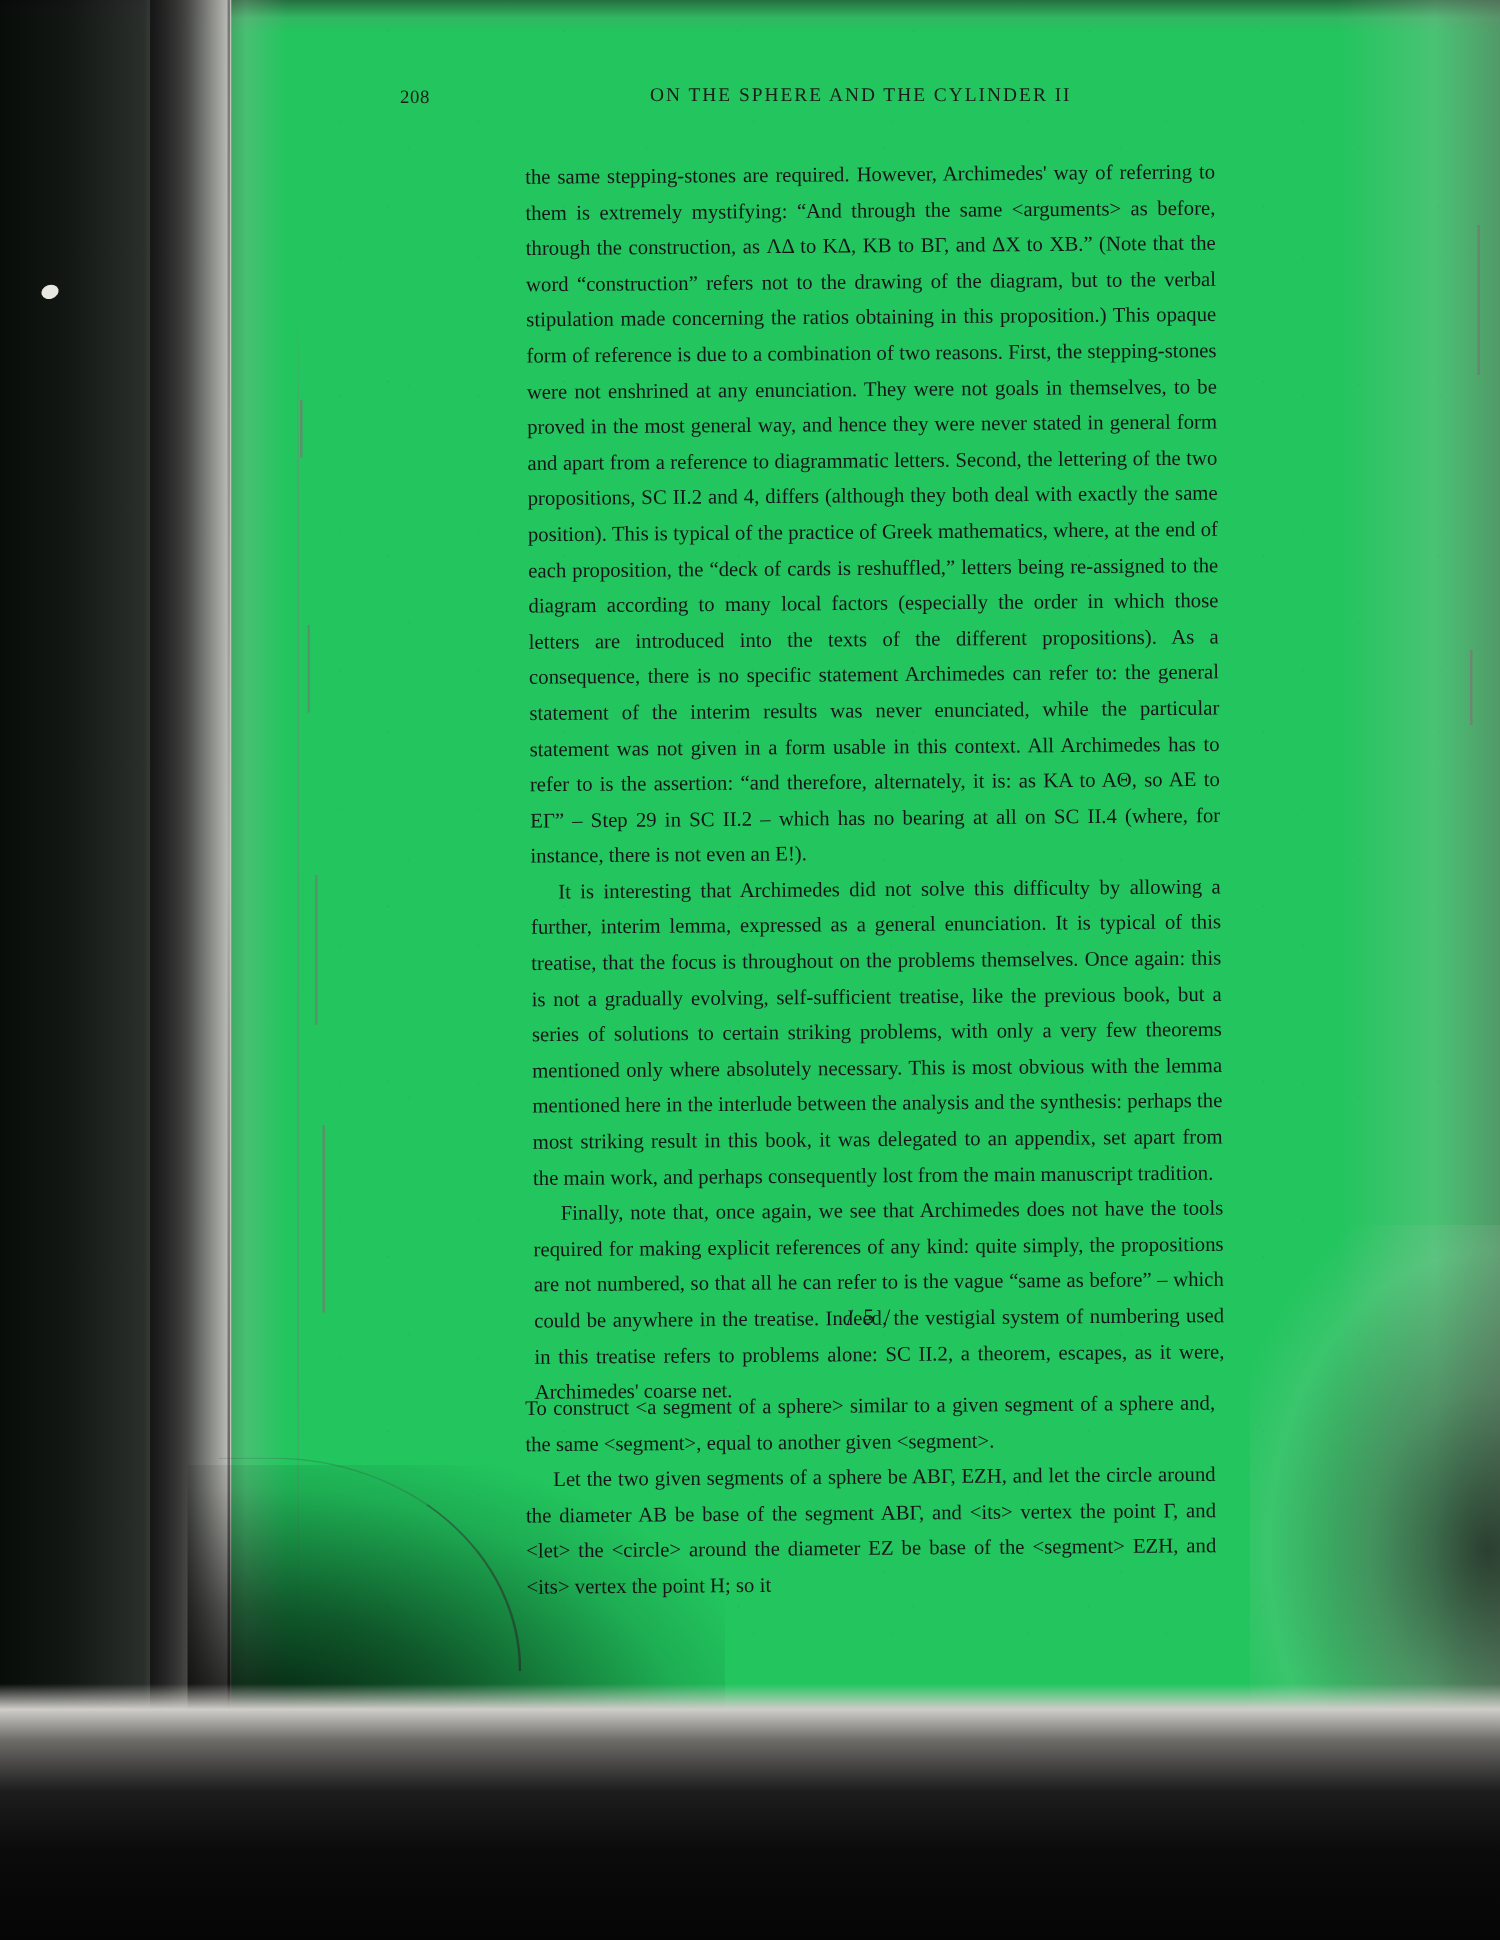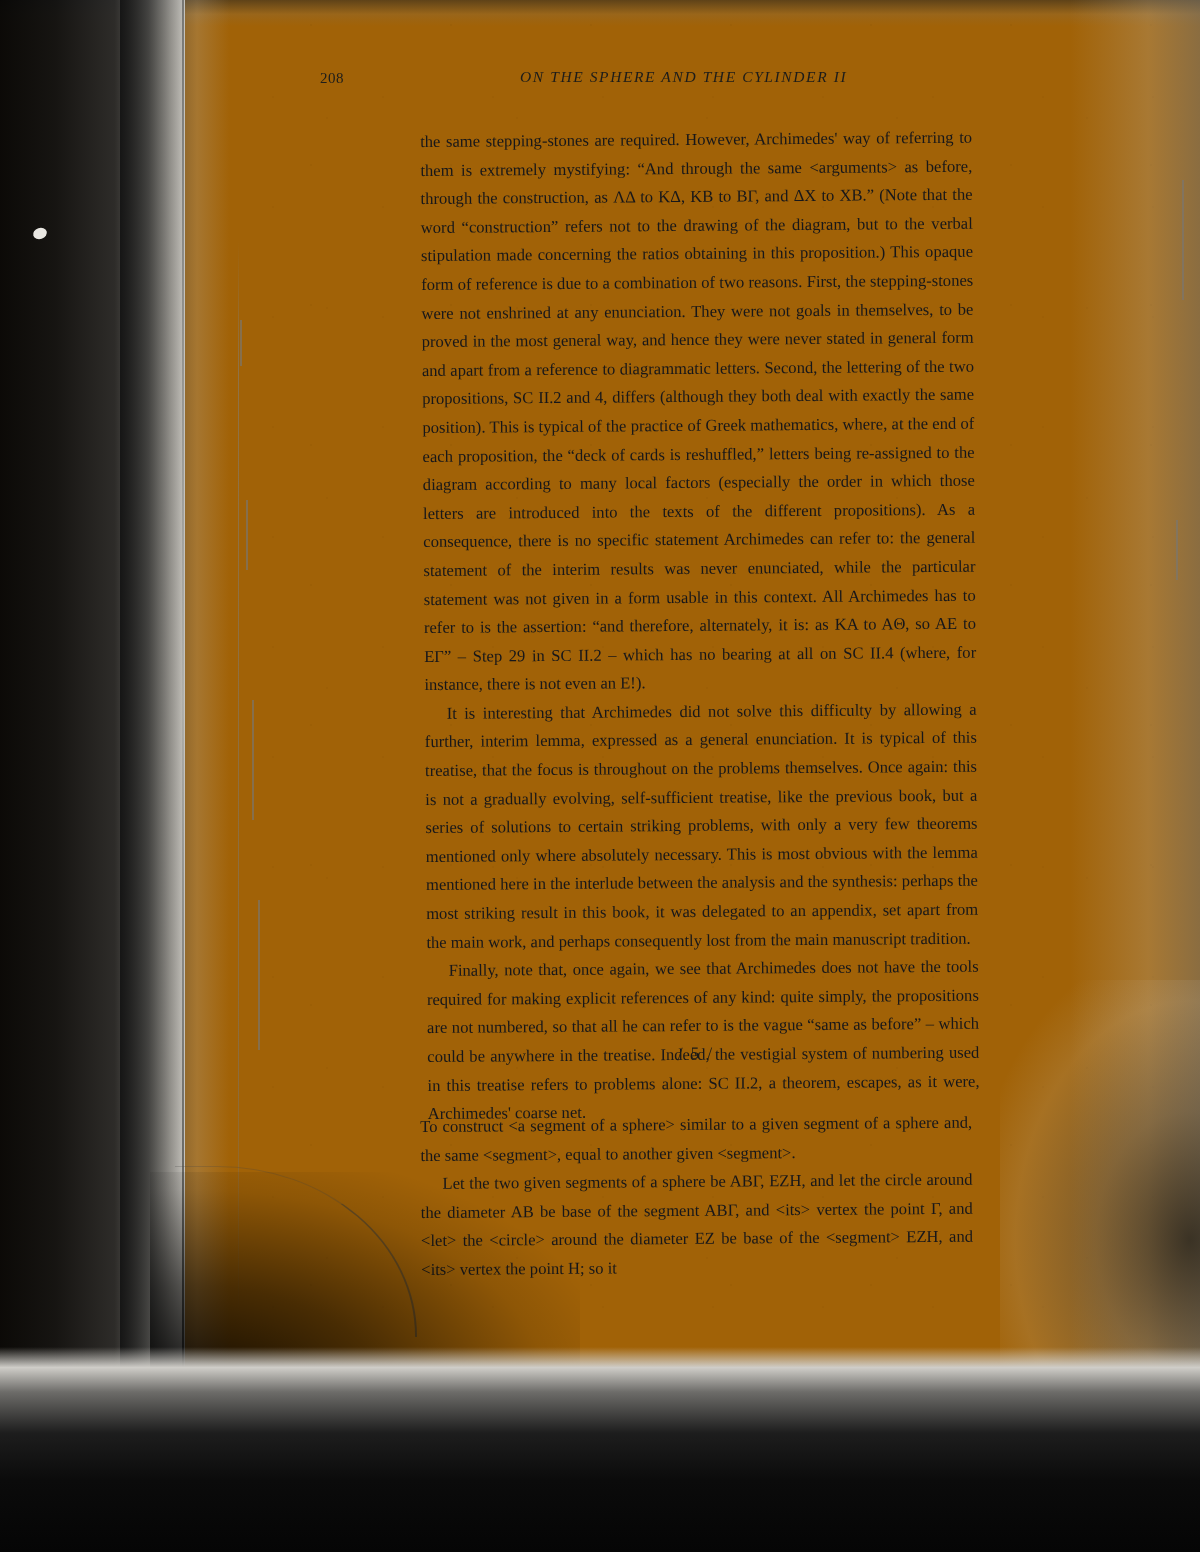--- a/index.html
+++ b/index.html
@@ -5,21 +5,21 @@
   html, body {
     margin: 0;
     padding: 0;
     background: #ffffff;
   }
   #page {
     position: relative;
     width: 1200px;
     height: 1552px;
     overflow: hidden;
-    background: #a16207;
+    background: #22c55e;
     font-family: "Liberation Serif", serif;
   }
 
   
   .scan-dark-left {
     position: absolute;
     left: 0; top: 0;
     width: 185px; height: 1390px;
     background: linear-gradient(90deg,
         #070707 0%,
@@ -116,21 +116,20 @@
     left: 320px; top: 70px;
     font-size: 15px;
     letter-spacing: 0.5px;
     color: #1d1d1b;
     font-family: "Liberation Serif", serif;
   }
   .running-head {
     position: absolute;
     left: 520px; top: 68px;
     font-size: 15.5px;
-    font-style: italic;
     letter-spacing: 1.6px;
     color: #1c1c1a;
     white-space: nowrap;
   }
   .text-block {
     position: absolute;
     left: 420px;
     width: 552px;
     color: #17171a;
     font-size: 16.6px;

